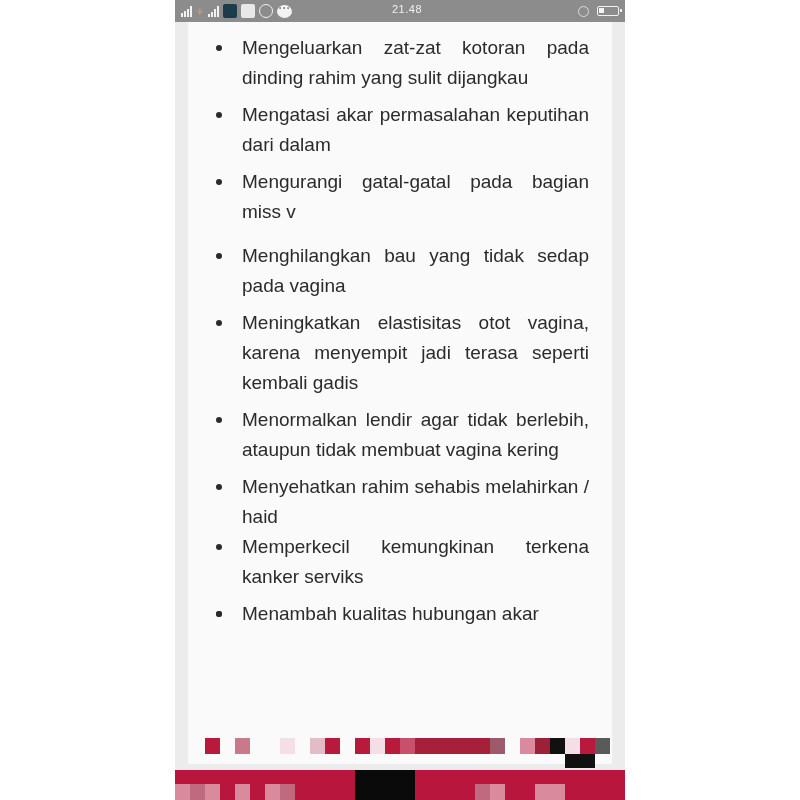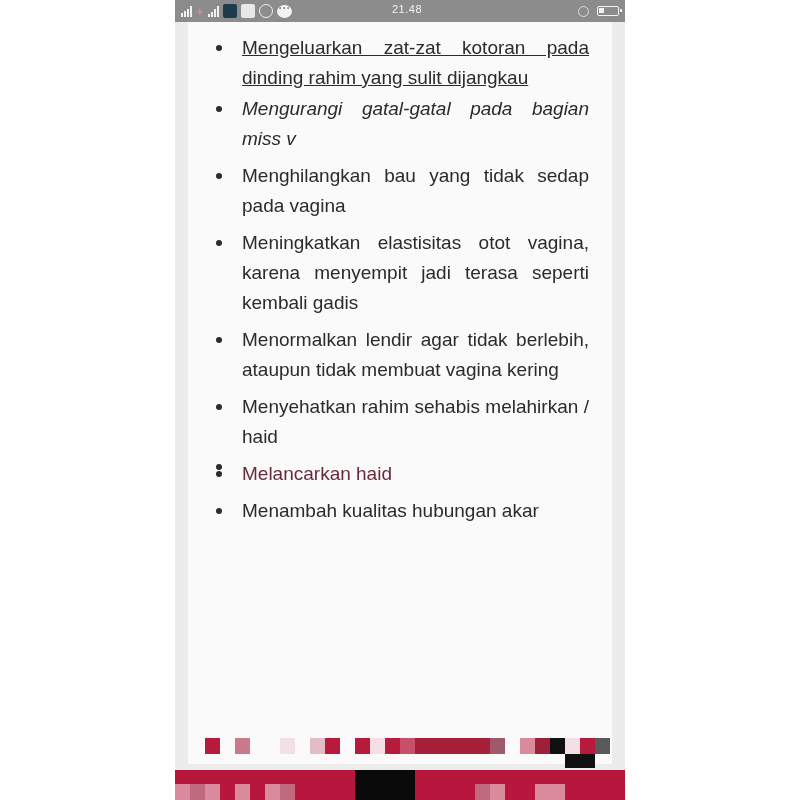--- a/index.html
+++ b/index.html
@@ -74,25 +74,29 @@
     </div>
     <span class="sb-time">21.48</span>
     <div class="sb-right">
       <span class="alarm"></span>
       <span class="battery"></span>
     </div>
   </div>
 
   <div class="card">
     <ul class="list" style="top:11px;">
-      <li class="item" style="margin-bottom:1px;text-decoration:underline;">
+      <li class="item" style="margin-bottom:7px;">
         <span class="bullet"></span>
         <span>Mengeluarkan zat-zat kotoran pada dinding rahim yang sulit dijangkau</span>
       </li>
-      <li class="item" style="margin-bottom:7px;font-style:italic;">
+      <li class="item" style="margin-bottom:7px;">
+        <span class="bullet"></span>
+        <span>Mengatasi akar permasalahan keputihan dari dalam</span>
+      </li>
+      <li class="item" style="margin-bottom:14px;">
         <span class="bullet"></span>
         <span>Mengurangi gatal-gatal pada bagian miss v</span>
       </li>
       <li class="item" style="margin-bottom:7px;">
         <span class="bullet"></span>
         <span>Menghilangkan bau yang tidak sedap pada vagina</span>
       </li>
       <li class="item" style="margin-bottom:7px;">
         <span class="bullet"></span>
         <span>Meningkatkan elastisitas otot vagina, karena menyempit jadi terasa seperti kembali gadis</span>
@@ -100,24 +104,24 @@
       <li class="item" style="margin-bottom:7px;">
         <span class="bullet"></span>
         <span>Menormalkan lendir agar tidak berlebih, ataupun tidak membuat vagina kering</span>
       </li>
       <li class="item" style="">
         <span class="bullet"></span>
         <span>Menyehatkan rahim sehabis melahirkan / haid</span>
       </li>
       <li class="item" style="margin-bottom:7px;">
         <span class="bullet"></span>
+        <span>Memperkecil kemungkinan terkena kanker serviks</span>
       </li>
       <li class="item link" style="margin-bottom:7px;">
         <span class="bullet"></span>
-        <span>Melancarkan haid</span>
       </li>
       <li class="item">
         <span class="bullet"></span>
         <span>Menambah kualitas hubungan akar</span>
       </li>
     </ul>
   </div>
 
   <div class="censor-row">
     <span class="px" style="left:30px;width:15px;background:#b81a3b;"></span>

